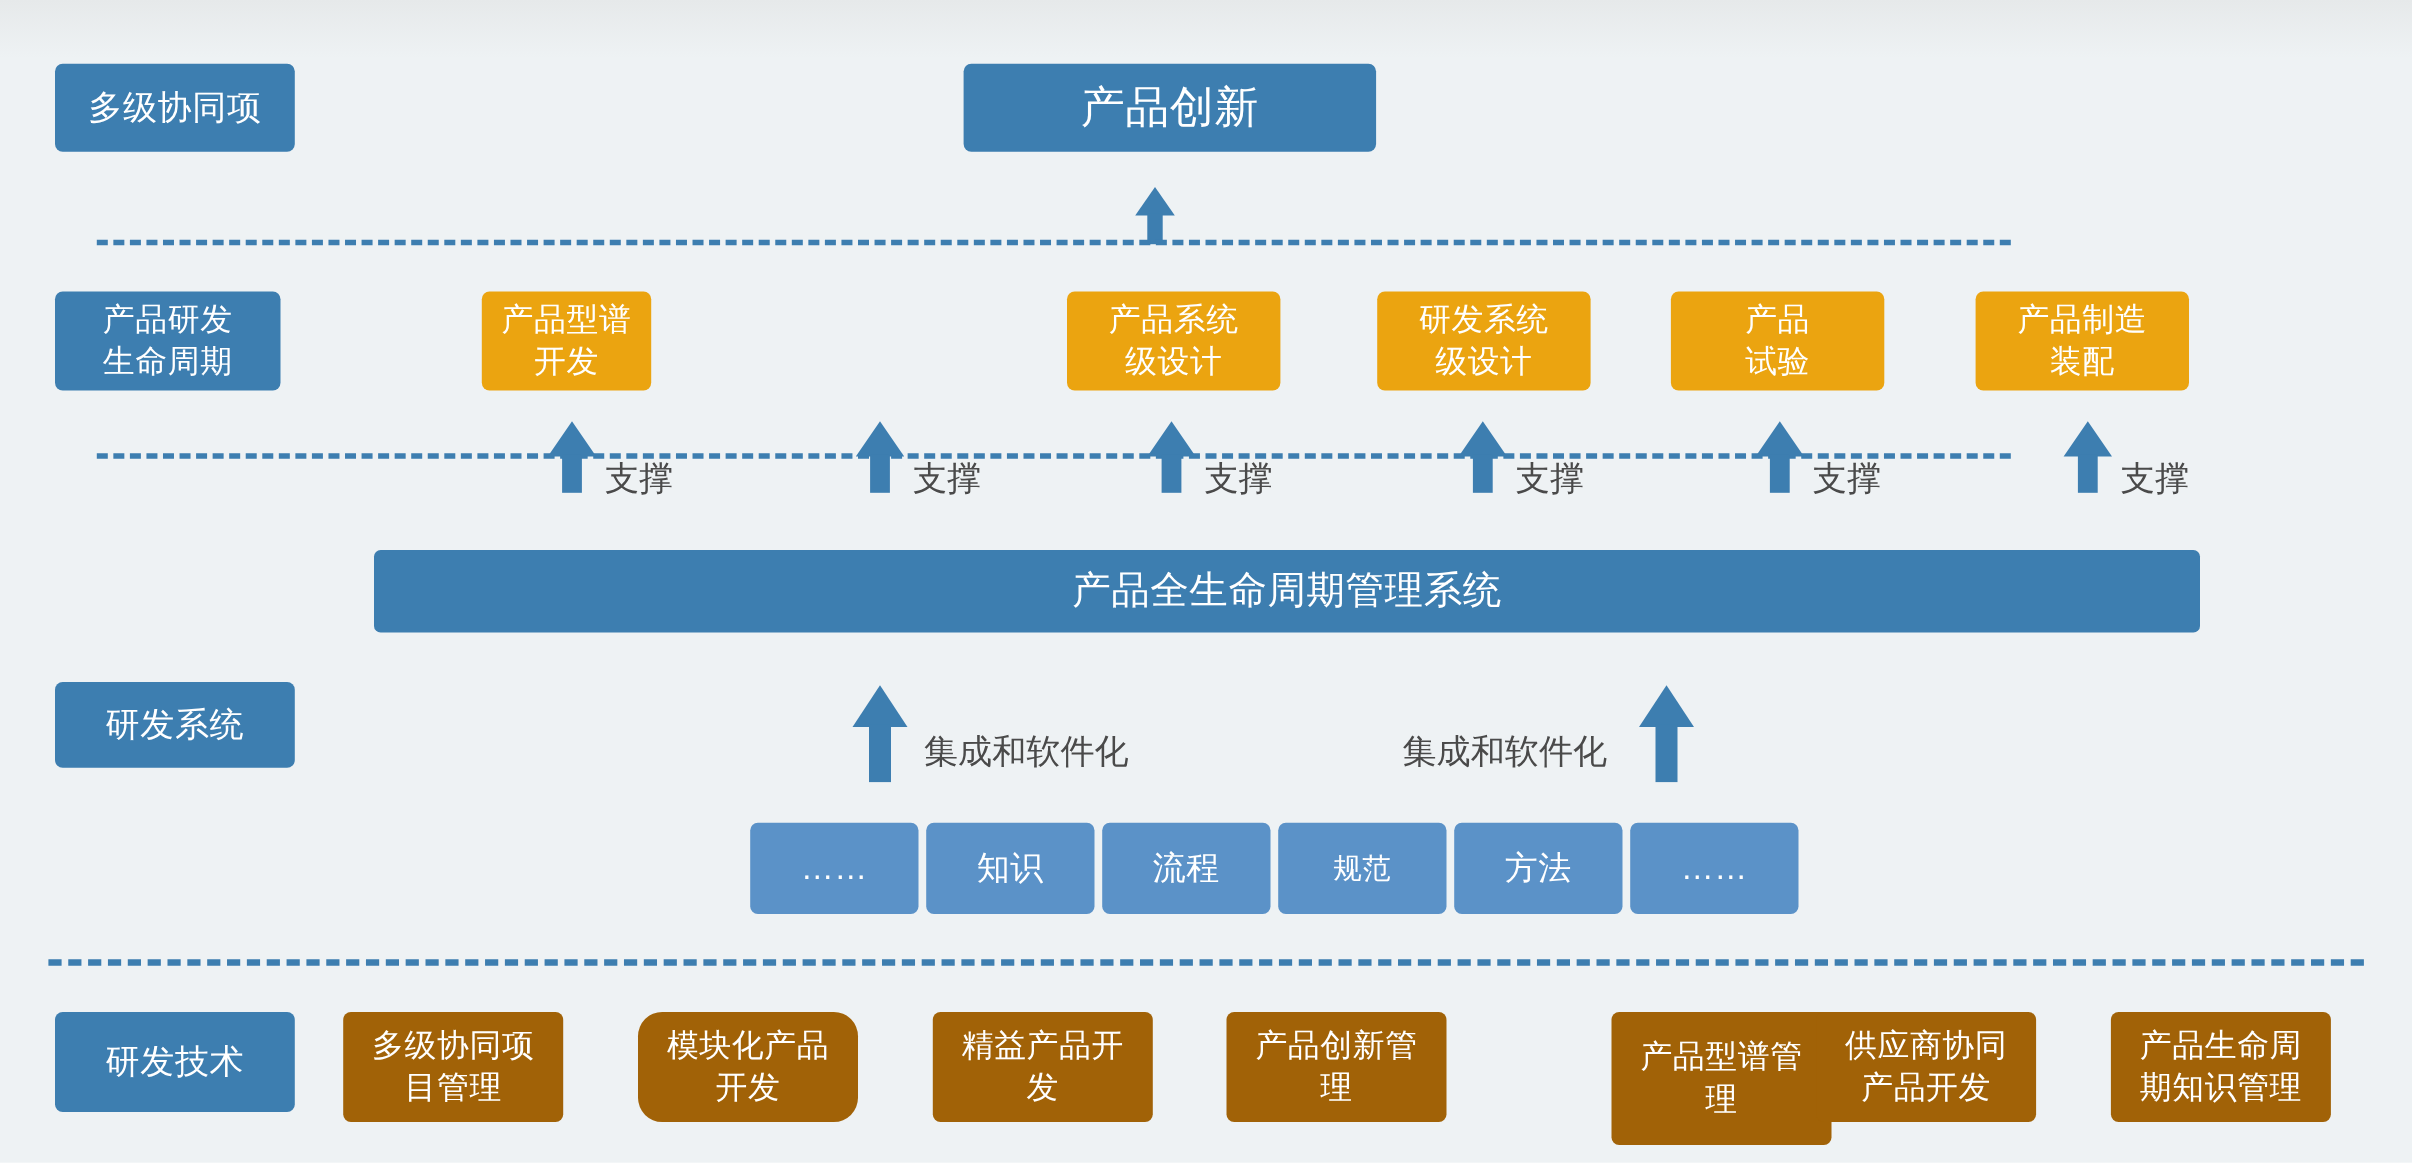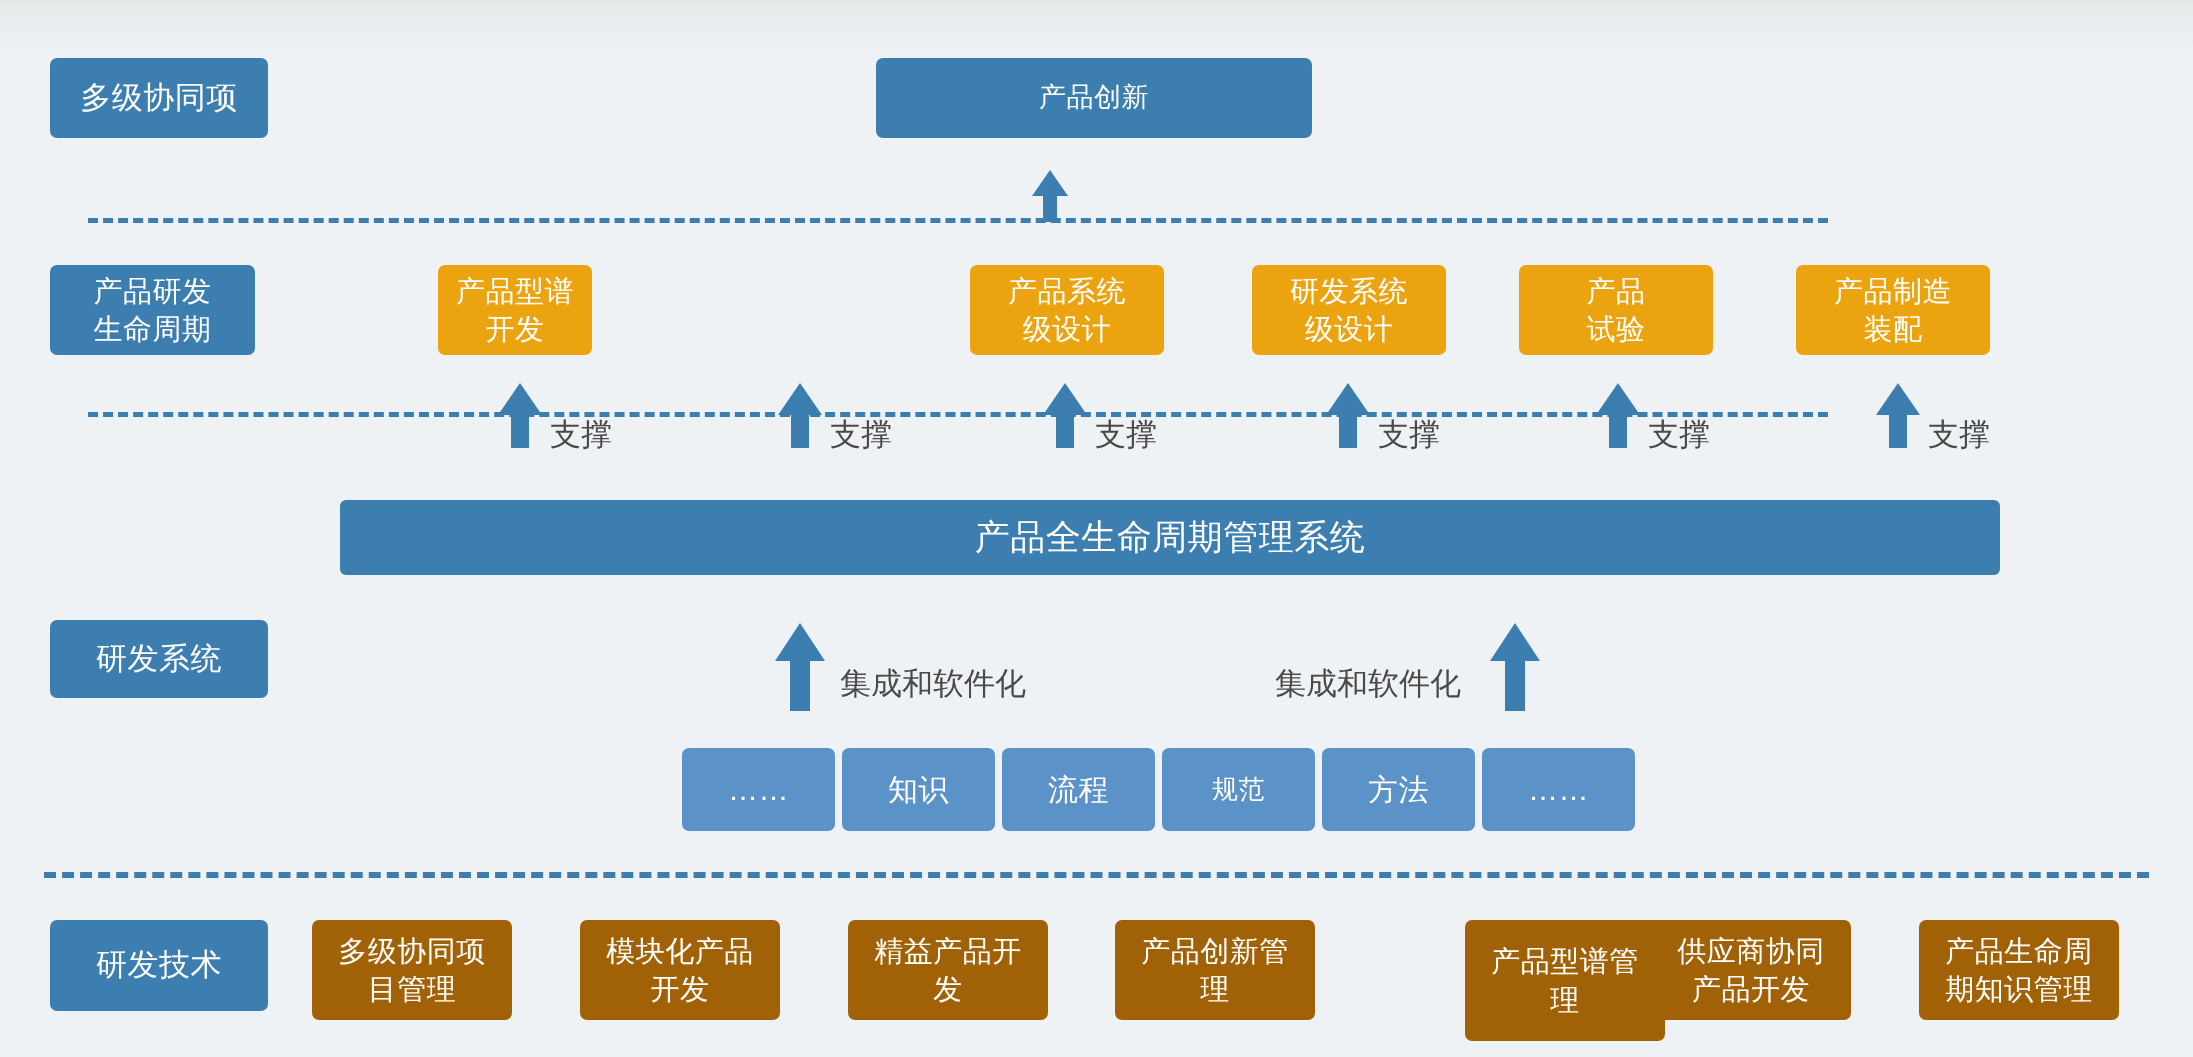--- a/index.html
+++ b/index.html
@@ -71,21 +71,21 @@
     white-space: nowrap;
   }
 </style>
 </head>
 <body>
 
 <div class="canvas">
 
   <div class="box blue" style="left:50px; top:58px; width:218px; height:80px; font-size:31px;">多级协同项</div>
 
-  <div class="box blue" style="left:876px; top:58px; width:436px; height:80px; font-size:27px;">产品创新</div>
+  <div class="box blue" style="left:876px; top:58px; width:375px; height:80px; font-size:40px;">产品创新</div>
 
   <div class="uparrow" style="left:1032px; top:170px; width:36px; height:52px;">
     <div class="head" style="border-left:18px solid transparent; border-right:18px solid transparent; border-bottom:26px solid #3d7eb0;"></div>
     <div class="shaft" style="left:11px; top:24px; width:14px; height:28px; background:#3d7eb0;"></div>
   </div>
 
   <div class="dashline" style="left:88px; top:218px; width:1740px;"></div>
 
   <div class="box blue" style="left:50px; top:265px; width:205px; height:90px; font-size:29px;">产品研发
 生命周期</div>
@@ -161,21 +161,21 @@
   <div class="box softblue" style="left:1162px; top:748px; width:153px; height:83px; font-size:26px;">规范</div>
   <div class="box softblue" style="left:1322px; top:748px; width:153px; height:83px; font-size:30px;">方法</div>
   <div class="box softblue" style="left:1482px; top:748px; width:153px; height:83px; font-size:30px;">……</div>
 
   <div class="dashline dense" style="left:44px; top:872px; width:2105px;"></div>
 
   <div class="box blue" style="left:50px; top:920px; width:218px; height:91px; font-size:31px;">研发技术</div>
 
   <div class="box teal" style="left:312px; top:920px; width:200px; height:100px; font-size:29px;">多级协同项
 目管理</div>
-  <div class="box teal" style="left:580px; top:920px; width:200px; height:100px; font-size:29px;">模块化产品
+  <div class="box teal" style="left:580px; top:920px; width:200px; height:100px; font-size:29px;border-radius:22px;">模块化产品
 开发</div>
   <div class="box teal" style="left:848px; top:920px; width:200px; height:100px; font-size:29px;">精益产品开
 发</div>
   <div class="box teal" style="left:1115px; top:920px; width:200px; height:100px; font-size:29px;">产品创新管
 理</div>
   <div class="box teal" style="left:1465px; top:920px; width:200px; height:121px; font-size:29px;">产品型谱管
 理</div>
   <div class="box teal" style="left:1651px; top:920px; width:200px; height:100px; font-size:29px;">供应商协同
 产品开发</div>
   <div class="box teal" style="left:1919px; top:920px; width:200px; height:100px; font-size:29px;">产品生命周

